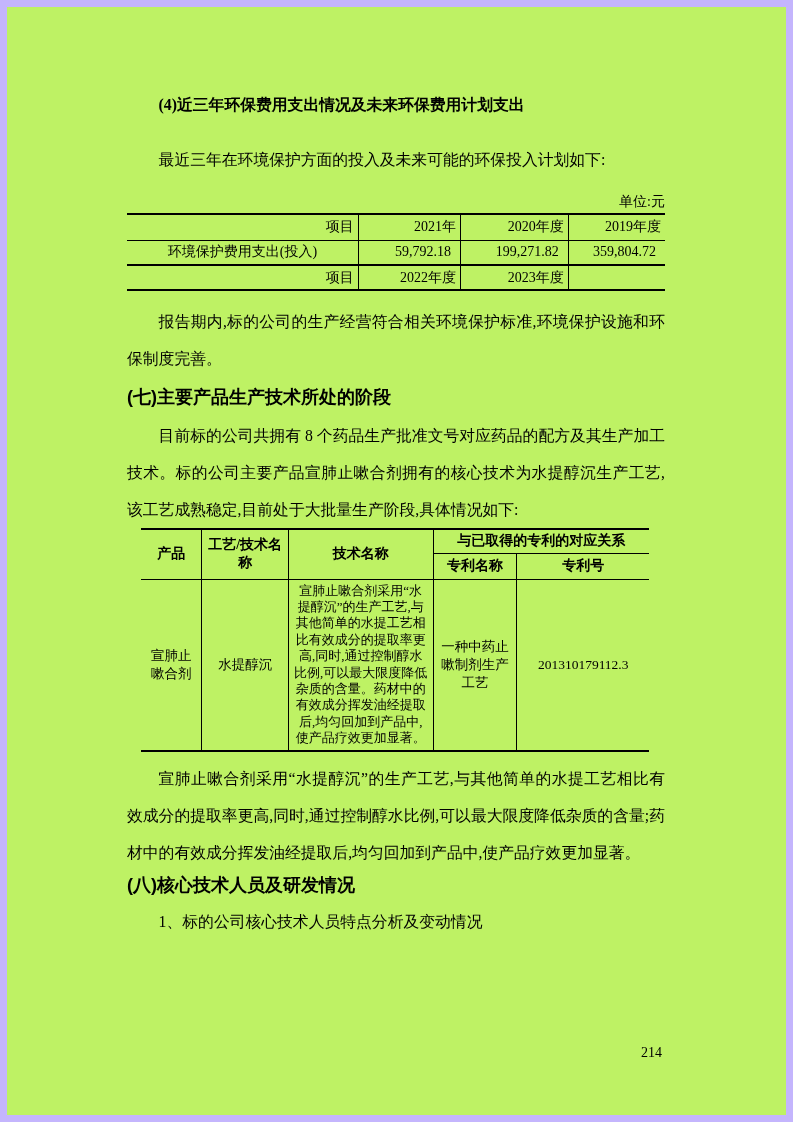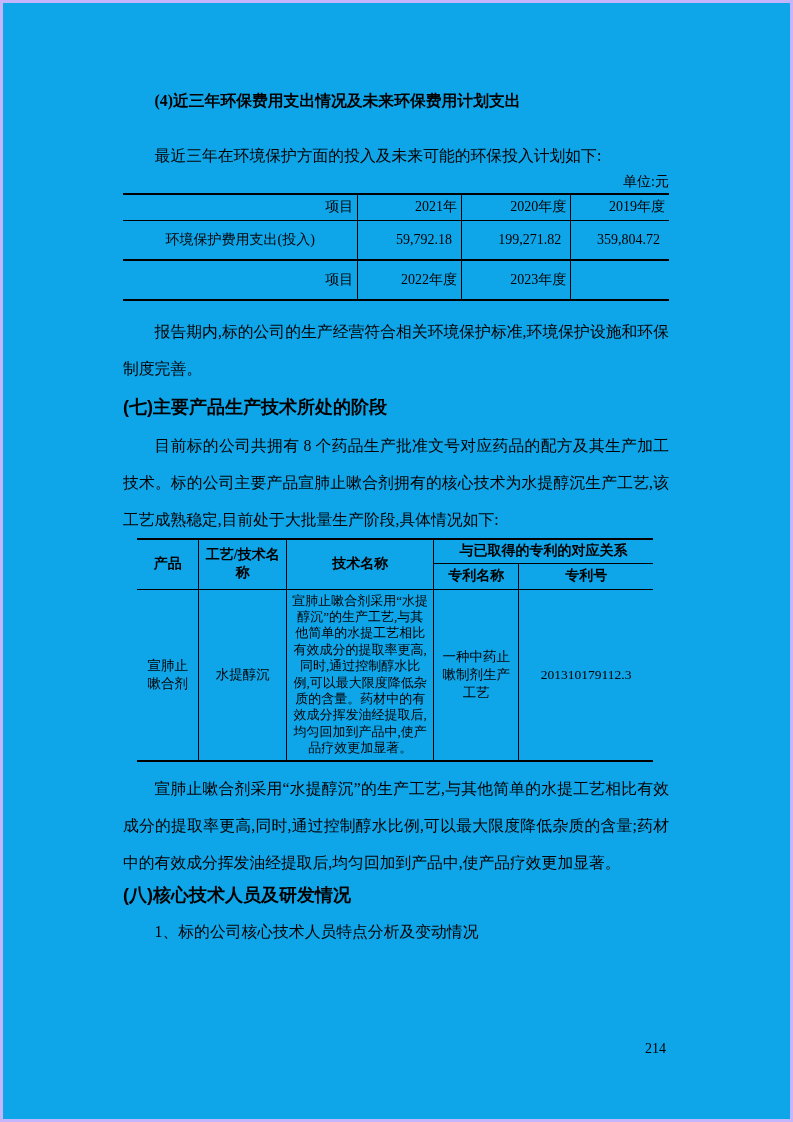--- a/index.html
+++ b/index.html
@@ -1,62 +1,62 @@
 <!DOCTYPE html>
 <html><head>
 <meta charset="utf-8">
 <style>
   html,body { margin:0; padding:0; background:#ffffff; }
   .sheet {
     position:relative;
     width:793px; height:1122px;
     box-sizing:border-box;
-    background:#0ea5e9;
-    border:3px solid #c4b5fd;
+    background:#bef264;
+    border:7px solid #c4b5fd;
     font-family:"Liberation Serif","DejaVu Serif",serif;
     color:#000;
     overflow:hidden;
   }
   .content { padding:88px 121px 0 120px; }
 
   .sub-heading {
     font-size:15.8px; font-weight:bold;
     line-height:20px; text-indent:2em;
     margin:0;
   }
   .para {
     font-size:15.8px; line-height:37px;
     text-align:justify; text-indent:2em;
     margin:0;
   }
   .para.tight { line-height:22px; text-align:left; }
   .unit-line {
     font-size:14px; text-align:right;
-    line-height:18px; margin-top:6px;
+    line-height:18px; margin-top:22px;
   }
   .major-heading {
     font-family:"Liberation Sans","DejaVu Sans",sans-serif;
     font-size:18px; font-weight:bold;
     line-height:24px; margin:0;
   }
 
   
   table.tbl { border-collapse:collapse; table-layout:fixed; }
   table.tbl { border-top:2.5px solid #000; border-bottom:2.5px solid #000; }
   .tbl th, .tbl td {
     border-left:1px solid #000; border-right:1px solid #000;
     padding:0 4px; vertical-align:middle;
     font-weight:normal;
   }
   .tbl th:first-child, .tbl td:first-child { border-left:none; }
   .tbl th:last-child,  .tbl td:last-child  { border-right:none; }
 
   .tbl1 { width:100%; margin-top:2px; font-size:14px; }
   .tbl1 th { font-weight:normal; text-align:right; }
-  .tbl1 tr { height:40px; }
+  .tbl1 tr { height:25px; }
   .tbl1 tr.hdr-a { height:26px; }
   .tbl1 tr.hdr-a th { border-bottom:1.5px solid #000; }
   .tbl1 tr.data-a td { border-bottom:2px solid #000; }
   .tbl1 tr.hdr-b th { border-bottom:1px solid #000; }
   .tbl1 td.label { text-align:center; }
   .tbl1 td.num { text-align:right; padding-right:9px; }
 
   .tbl2 {
     width:calc(100% - 30px);
     margin:0 16px 0 14px;

